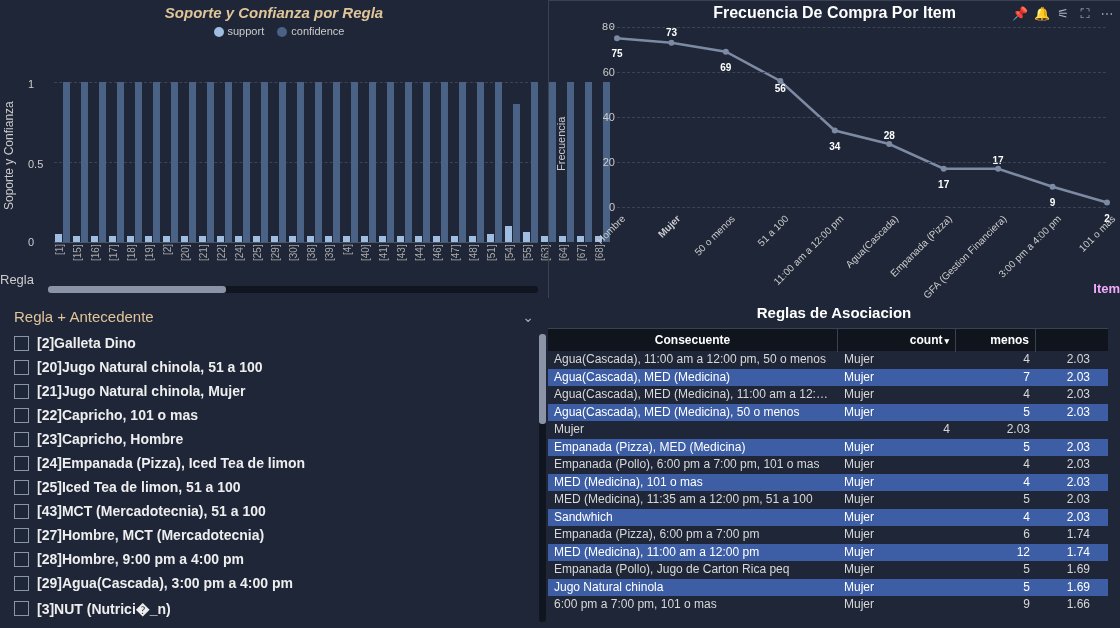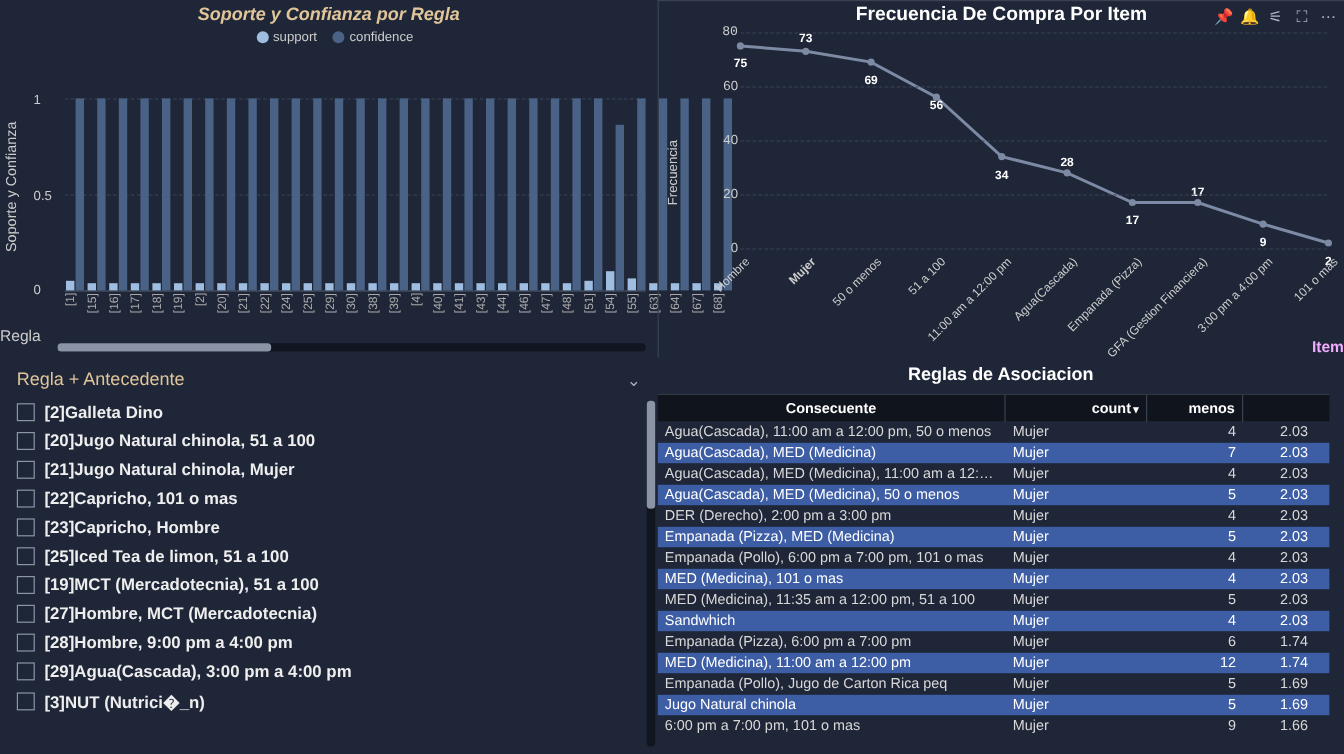--- a/index.html
+++ b/index.html
@@ -326,25 +326,29 @@
         <div class="li">
           <div class="cb"></div>
           <span>[22]Capricho, 101 o mas</span>
         </div>
         <div class="li">
           <div class="cb"></div>
           <span>[23]Capricho, Hombre</span>
         </div>
         <div class="li">
           <div class="cb"></div>
+          <span>[24]Empanada (Pizza), Iced Tea de limon</span>
+        </div>
+        <div class="li">
+          <div class="cb"></div>
           <span>[25]Iced Tea de limon, 51 a 100</span>
         </div>
         <div class="li">
           <div class="cb"></div>
-          <span>[19]MCT (Mercadotecnia), 51 a 100</span>
+          <span>[43]MCT (Mercadotecnia), 51 a 100</span>
         </div>
         <div class="li">
           <div class="cb"></div>
           <span>[27]Hombre, MCT (Mercadotecnia)</span>
         </div>
         <div class="li">
           <div class="cb"></div>
           <span>[28]Hombre, 9:00 pm a 4:00 pm</span>
         </div>
         <div class="li">
@@ -388,21 +392,20 @@
             <div class="cn">4</div>
             <div class="cn">2.03</div>
           </div>
           <div class="trow hl">
             <div class="c1">Agua(Cascada), MED (Medicina), 50 o menos</div>
             <div class="c2">Mujer</div>
             <div class="cn">5</div>
             <div class="cn">2.03</div>
           </div>
           <div class="trow">
-            <div class="c1">DER (Derecho), 2:00 pm a 3:00 pm</div>
             <div class="c2">Mujer</div>
             <div class="cn">4</div>
             <div class="cn">2.03</div>
           </div>
           <div class="trow hl">
             <div class="c1">Empanada (Pizza), MED (Medicina)</div>
             <div class="c2">Mujer</div>
             <div class="cn">5</div>
             <div class="cn">2.03</div>
           </div>

